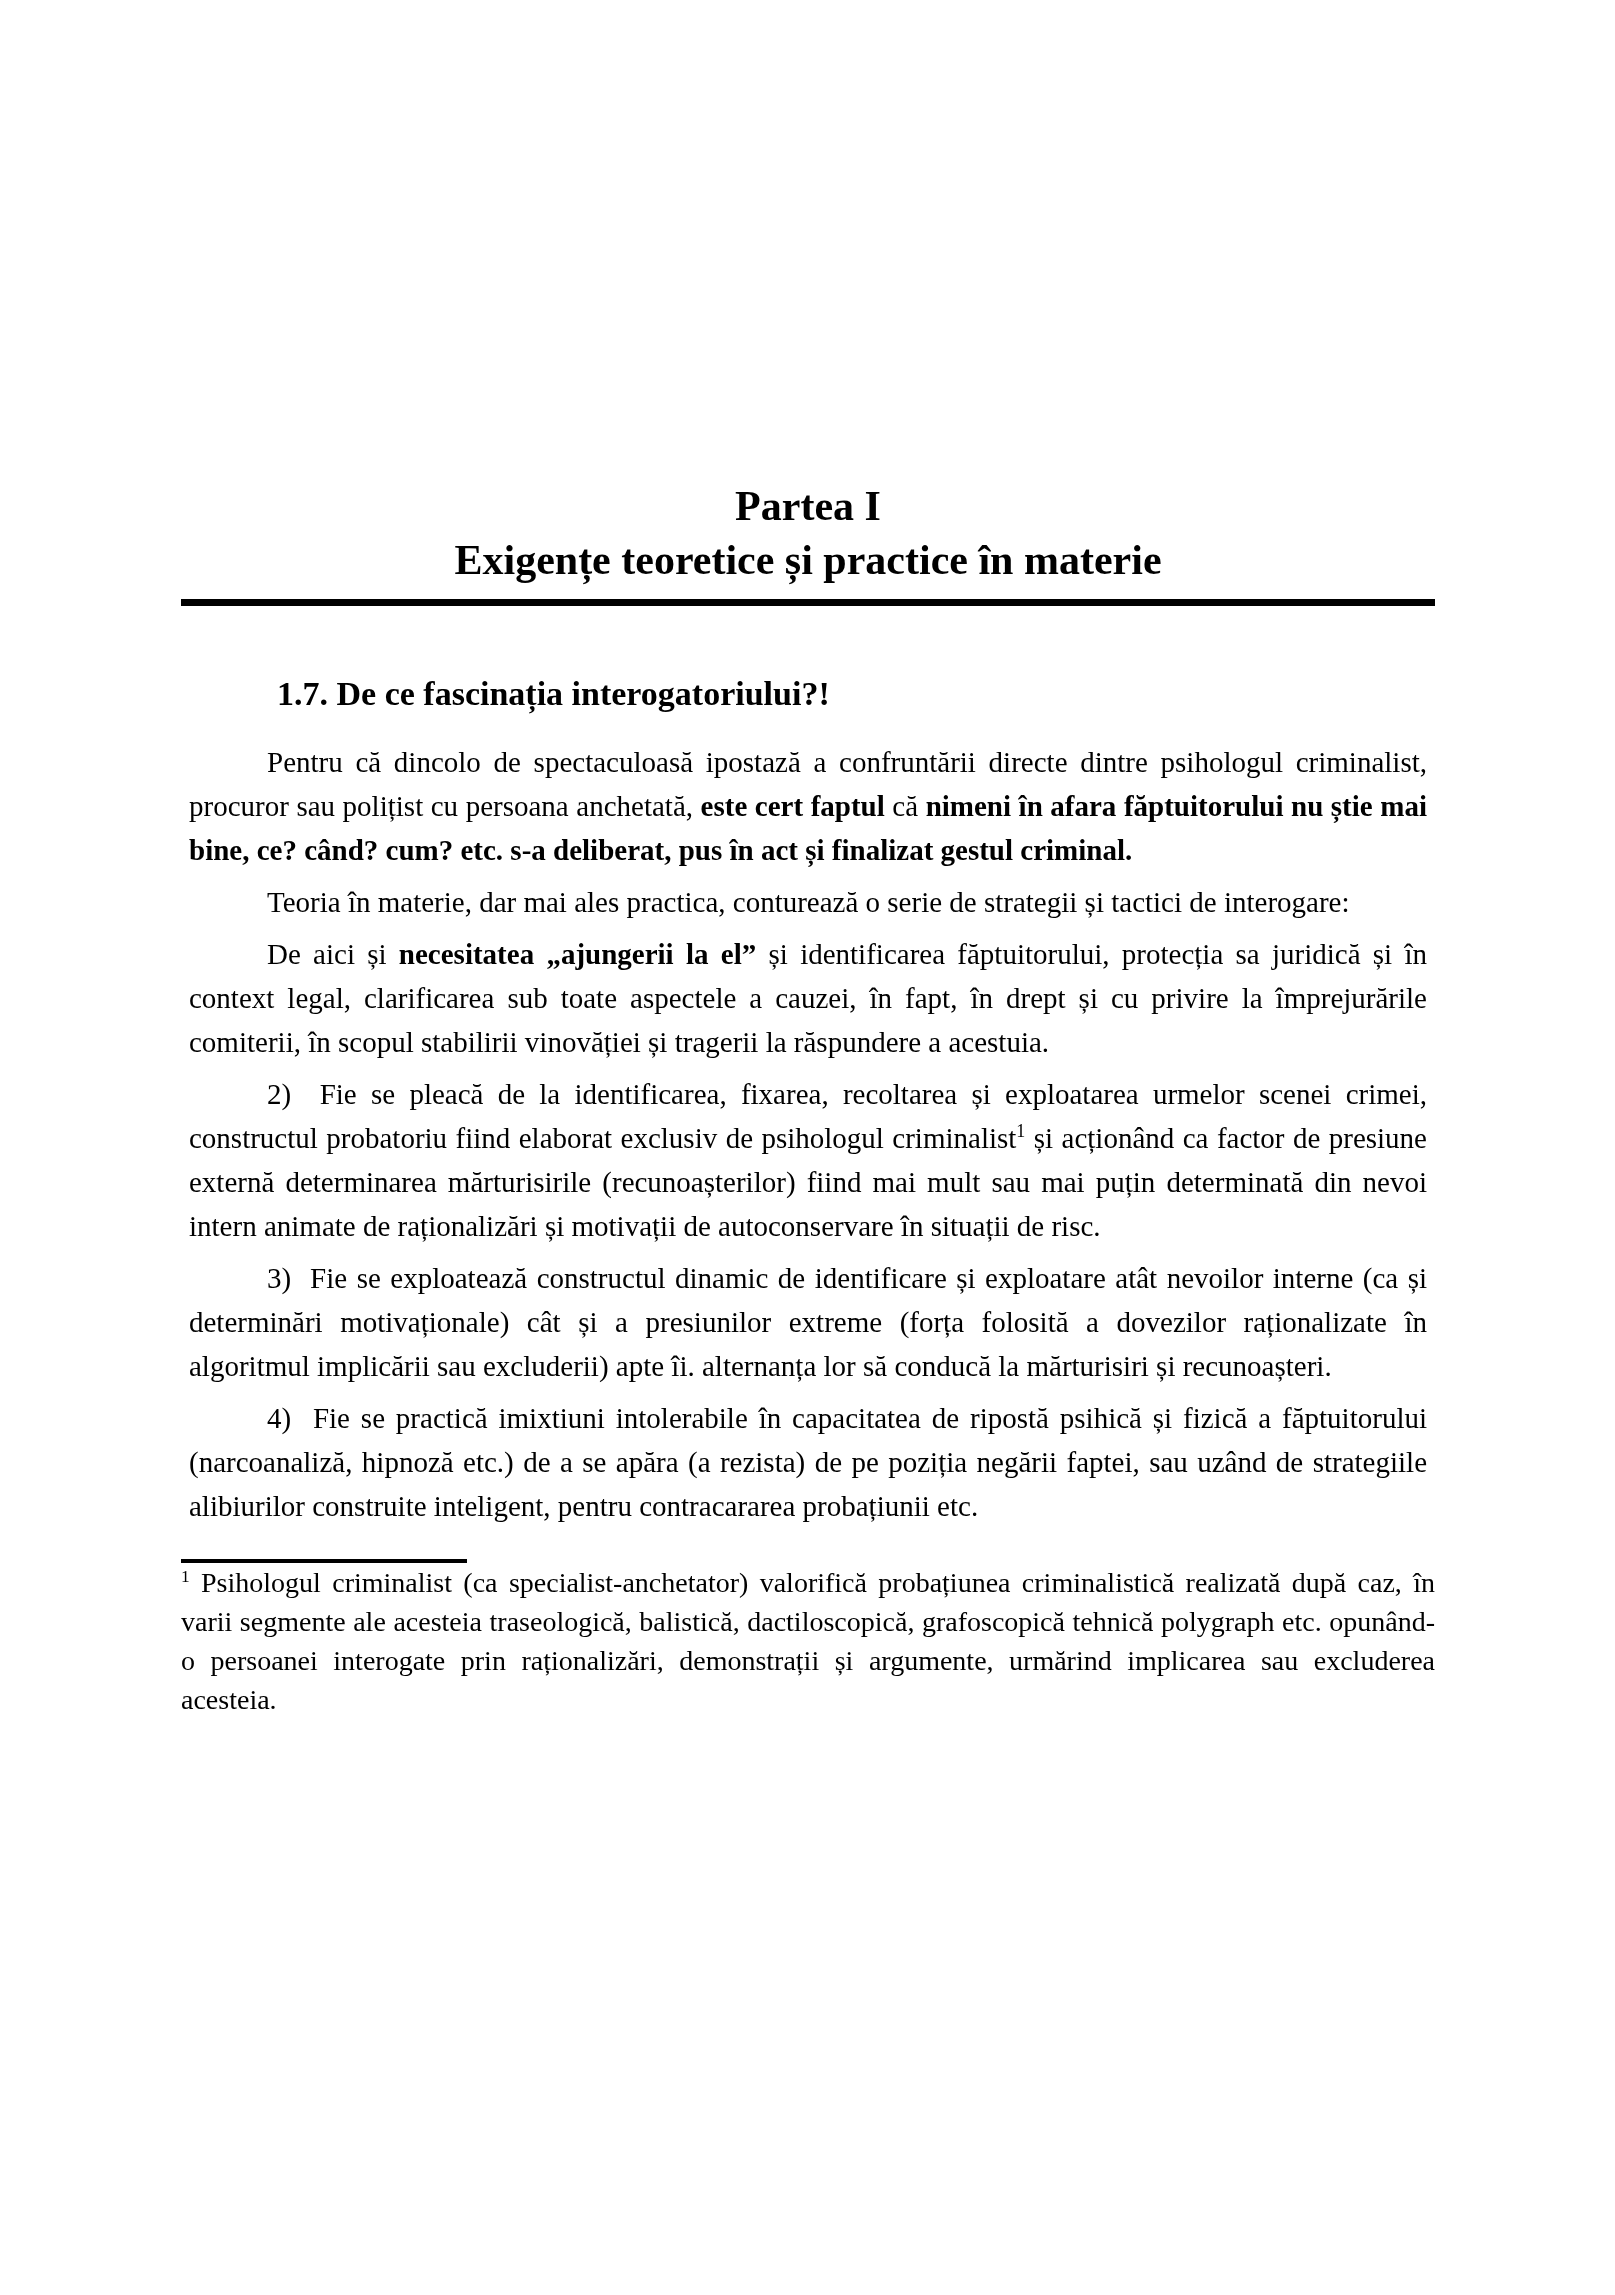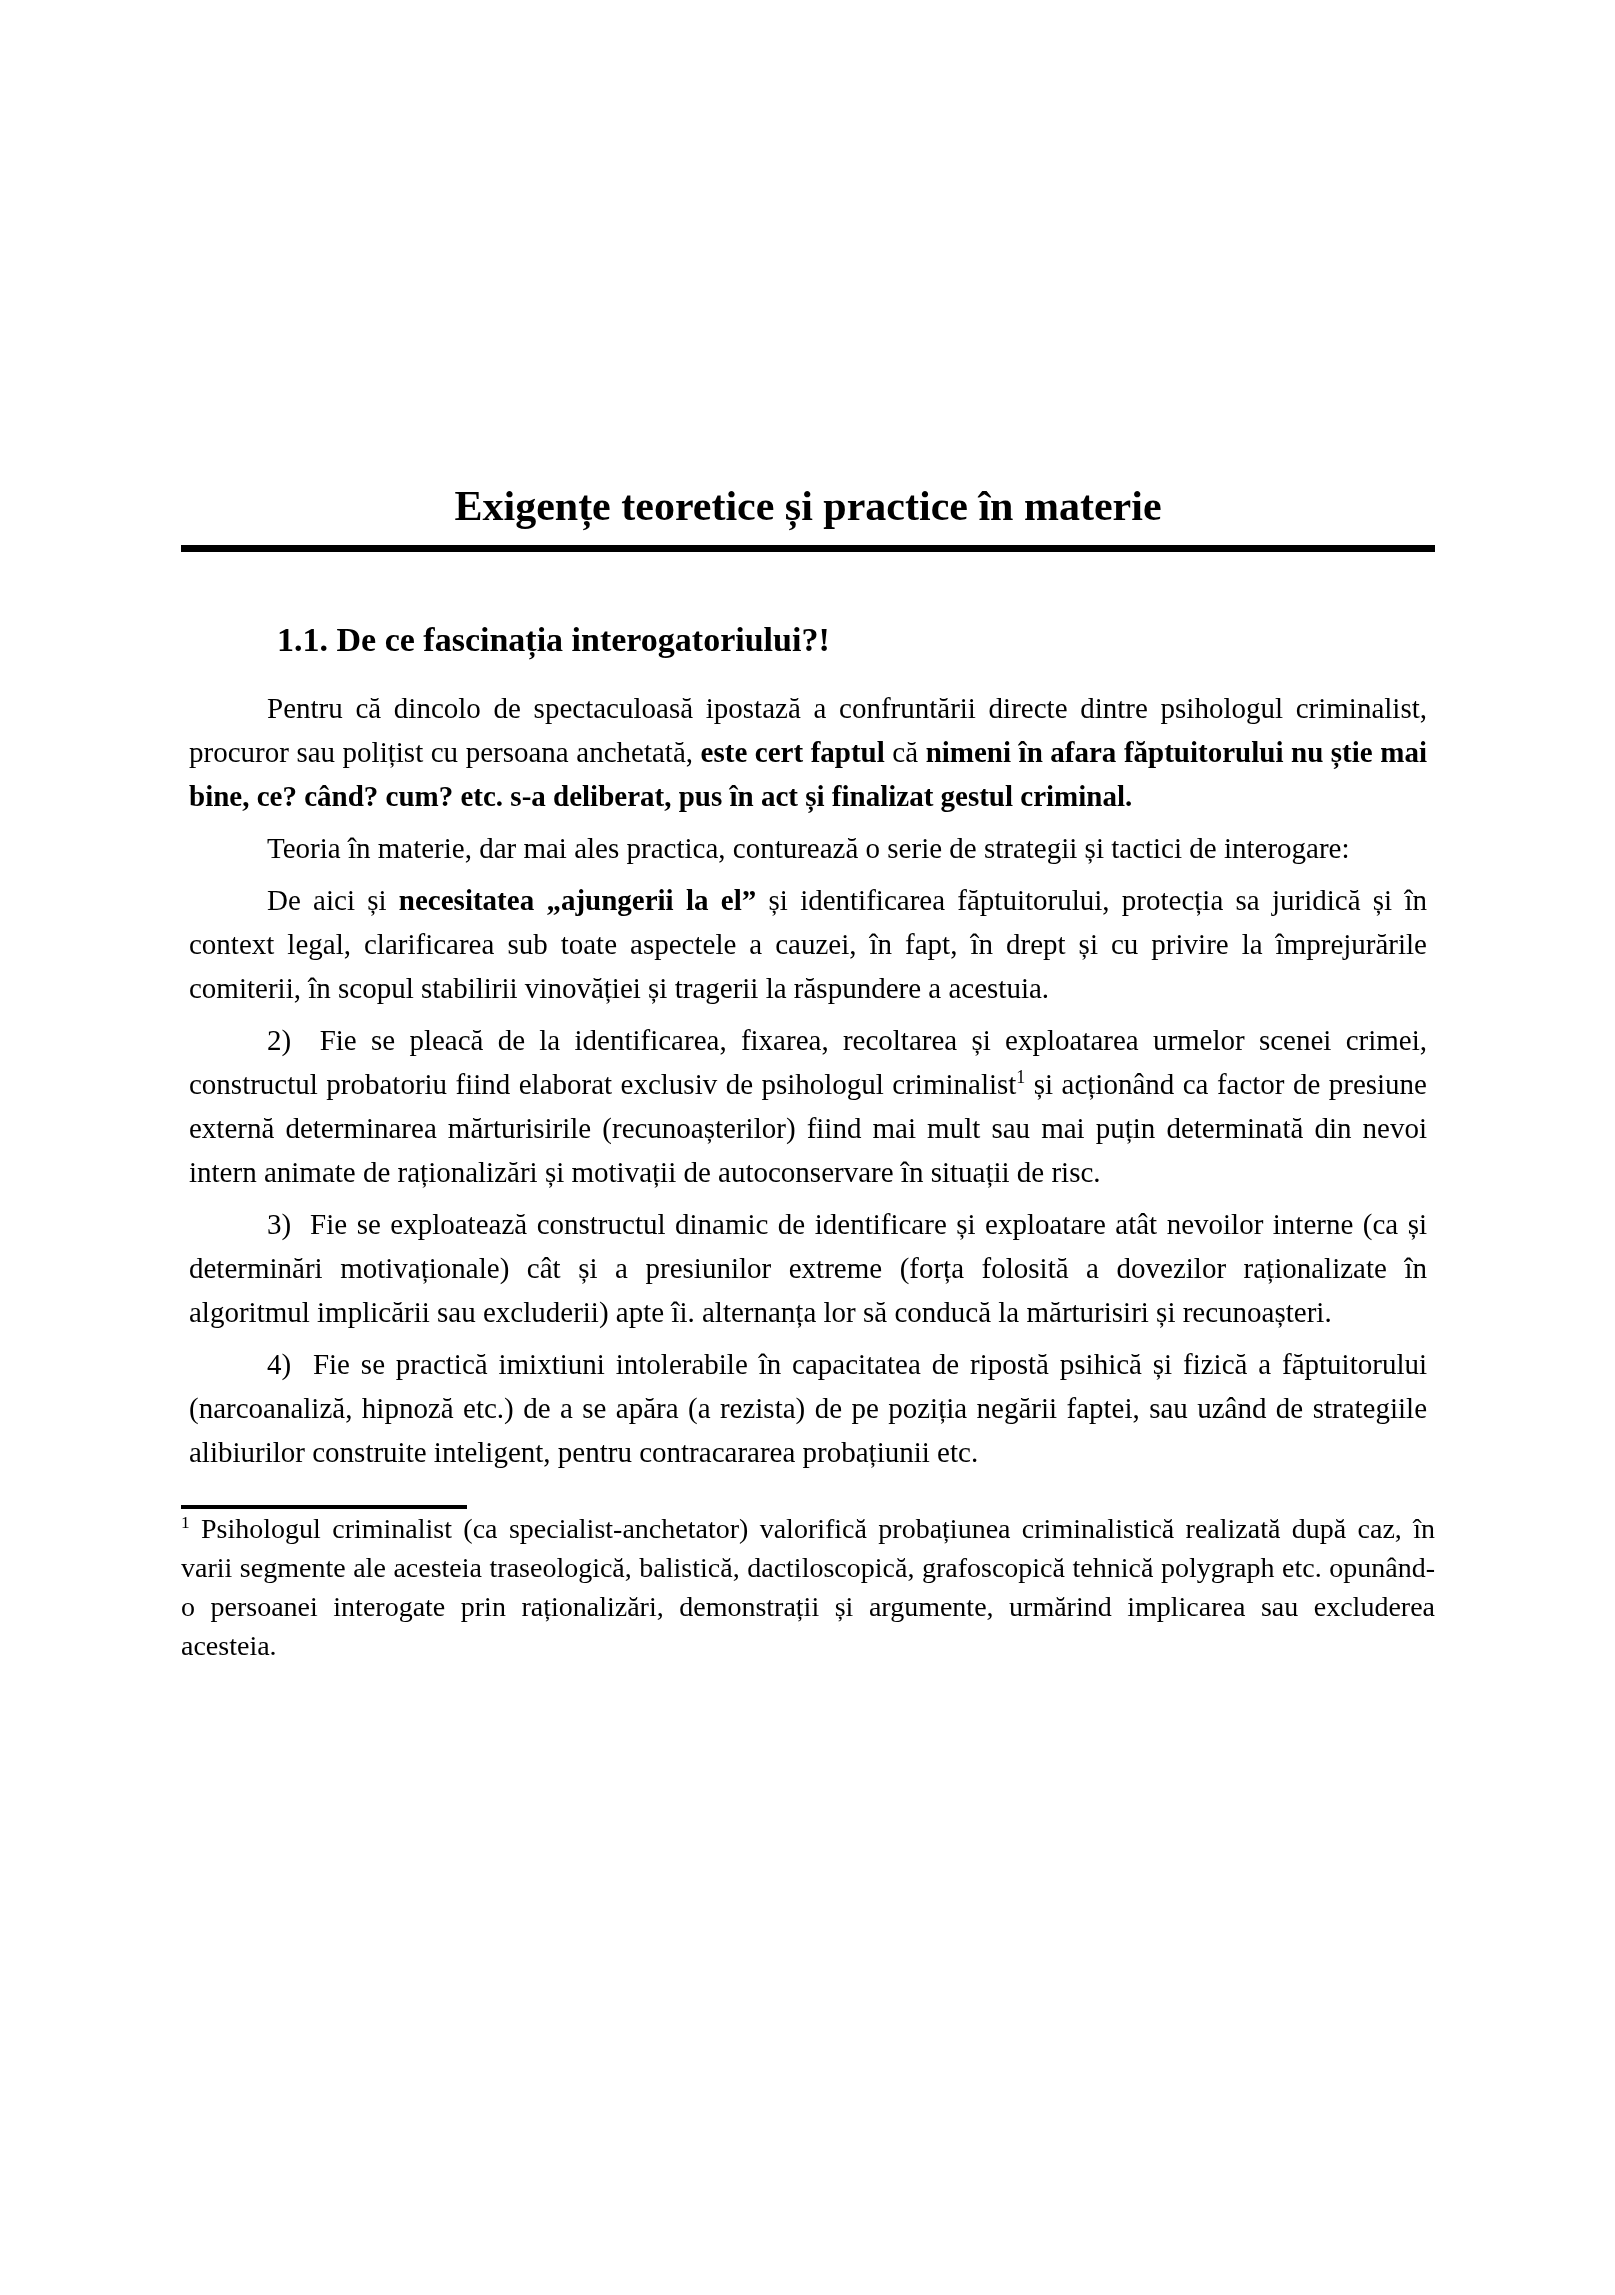--- a/index.html
+++ b/index.html
@@ -66,26 +66,27 @@
     font-size: 62%;
     line-height: 0;
     vertical-align: super;
   }
 </style>
 </head>
 <body>
 
 <div class="page-content">
 
+  <h1 class="part-title">Partea I</h1>
 
   <h1 class="part-subtitle">Exigențe teoretice și practice în materie</h1>
 
   <div class="title-rule"></div>
 
-  <h2 class="section-heading">1.1. De ce fascinația interogatoriului?!</h2>
+  <h2 class="section-heading">1.7. De ce fascinația interogatoriului?!</h2>
 
   <div class="body-text">
     <p><span>Pentru că dincolo de spectaculoasă ipostază a confruntării directe dintre psihologul criminalist, procuror sau polițist cu persoana anchetată, </span><span style="font-weight: bold;">este cert faptul</span><span> că </span><span style="font-weight: bold;">nimeni în afara făptuitorului nu știe mai bine, ce? când? cum? etc. s-a deliberat, pus în act și finalizat gestul criminal.</span></p>
     <p><span>Teoria în materie, dar mai ales practica, conturează o serie de strategii și tactici de interogare:</span></p>
     <p><span>De aici și </span><span style="font-weight: bold;">necesitatea „ajungerii la el”</span><span> și identificarea făptuitorului, protecția sa juridică și în context legal, clarificarea sub toate aspectele a cauzei, în fapt, în drept și cu privire la împrejurările comiterii, în scopul stabilirii vinovăției și tragerii la răspundere a acestuia.</span></p>
     <p><span>2)&nbsp; Fie se pleacă de la identificarea, fixarea, recoltarea și exploatarea urmelor scenei crimei, constructul probatoriu fiind elaborat exclusiv de psihologul criminalist</span><sup>1</sup><span> și acționând ca factor de presiune externă determinarea mărturisirile (recunoașterilor) fiind mai mult sau mai puțin determinată din nevoi intern animate de raționalizări și motivații de autoconservare în situații de risc.</span></p>
     <p><span>3)&nbsp; Fie se exploatează constructul dinamic de identificare și exploatare atât nevoilor interne (ca și determinări motivaționale) cât și a presiunilor extreme (forța folosită a dovezilor raționalizate în algoritmul implicării sau excluderii) apte îi. alternanța lor să conducă la mărturisiri și recunoașteri.</span></p>
     <p><span>4)&nbsp; Fie se practică imixtiuni intolerabile în capacitatea de ripostă psihică și fizică a făptuitorului (narcoanaliză, hipnoză etc.) de a se apăra (a rezista) de pe poziția negării faptei, sau uzând de strategiile alibiurilor construite inteligent, pentru contracararea probațiunii etc.</span></p>
   </div>
 

